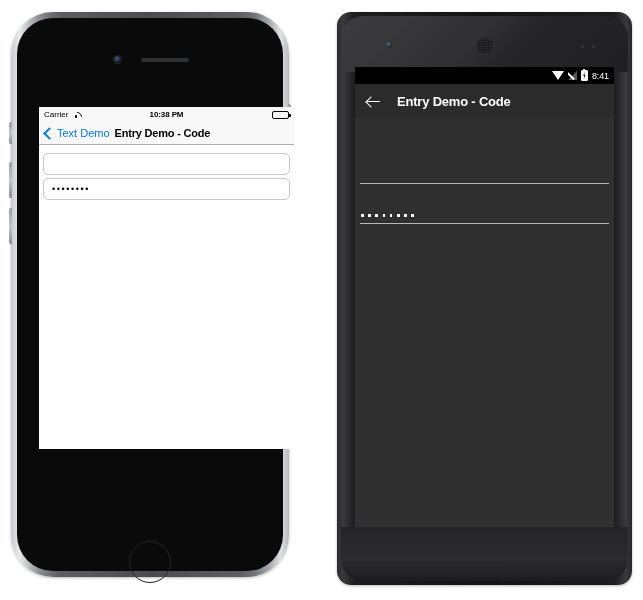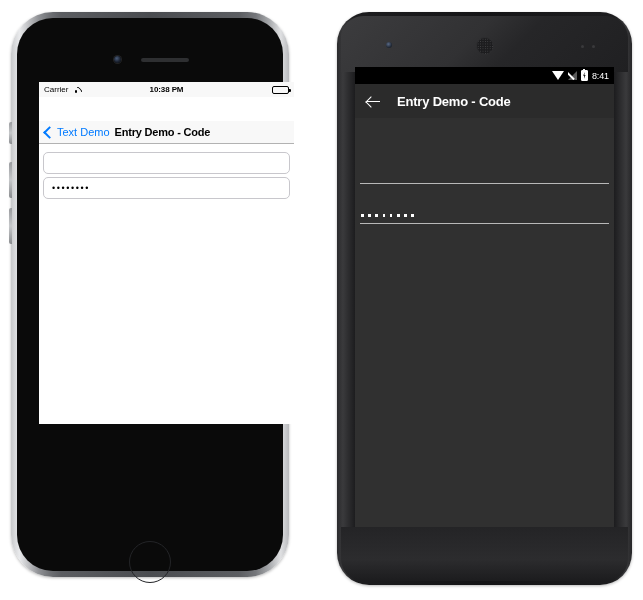--- a/index.html
+++ b/index.html
@@ -82,21 +82,21 @@
     width: 42px;
     height: 42px;
     border-radius: 50%;
     border: 1px solid #232427;
     box-sizing: border-box;
   }
 
   .ip-screen {
     position: absolute;
     left: 28px;
-    top: 70px;
+    top: 95px;
     width: 255px;
     height: 342px;
     background: #ffffff;
     overflow: hidden;
   }
 
   .ios-status {
     height: 15px;
     background: #f8f8f8;
     display: flex;
@@ -174,21 +174,20 @@
     border-radius: 1px;
   }
 
   .ios-navbar {
     height: 22px;
     background: #f8f8f8;
     border-bottom: 0.5px solid #b2b2b2;
     display: flex;
     align-items: center;
     padding-left: 5px;
-    margin-top: 24px;
   }
   .ios-back {
     display: flex;
     align-items: center;
     color: #007aff;
     font-size: 11px;
     cursor: pointer;
   }
   .ios-chevron {
     display: inline-block;
@@ -230,21 +229,21 @@
     line-height: 1;
   }
 
   
   .android {
     position: absolute;
     left: 337px;
     top: 12px;
     width: 295px;
     height: 573px;
-    border-radius: 32px;
+    border-radius: 14px;
     background: linear-gradient(to right, #2a2a2c 0%, #3a3a3c 2%, #1d1d1f 6%, #141416 50%, #1d1d1f 94%, #3a3a3c 98%, #262628 100%);
     box-shadow: 0 1px 3px rgba(0,0,0,0.28);
   }
   .and-top {
     position: absolute;
     left: 4px;
     top: 4px;
     right: 4px;
     height: 56px;
     border-radius: 22px 22px 0 0;

